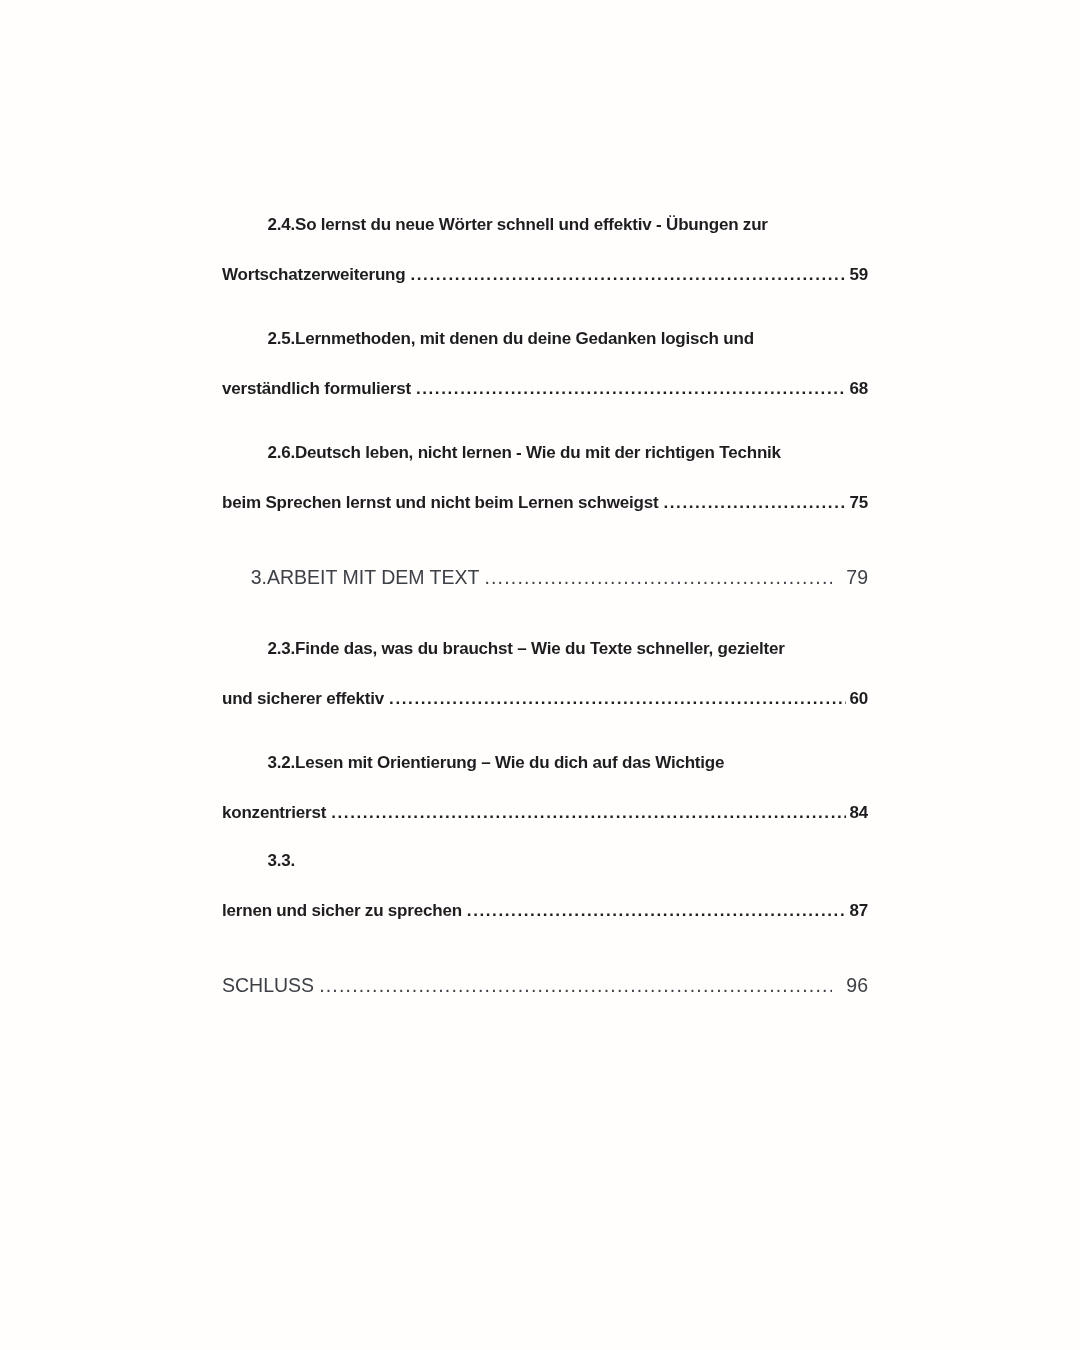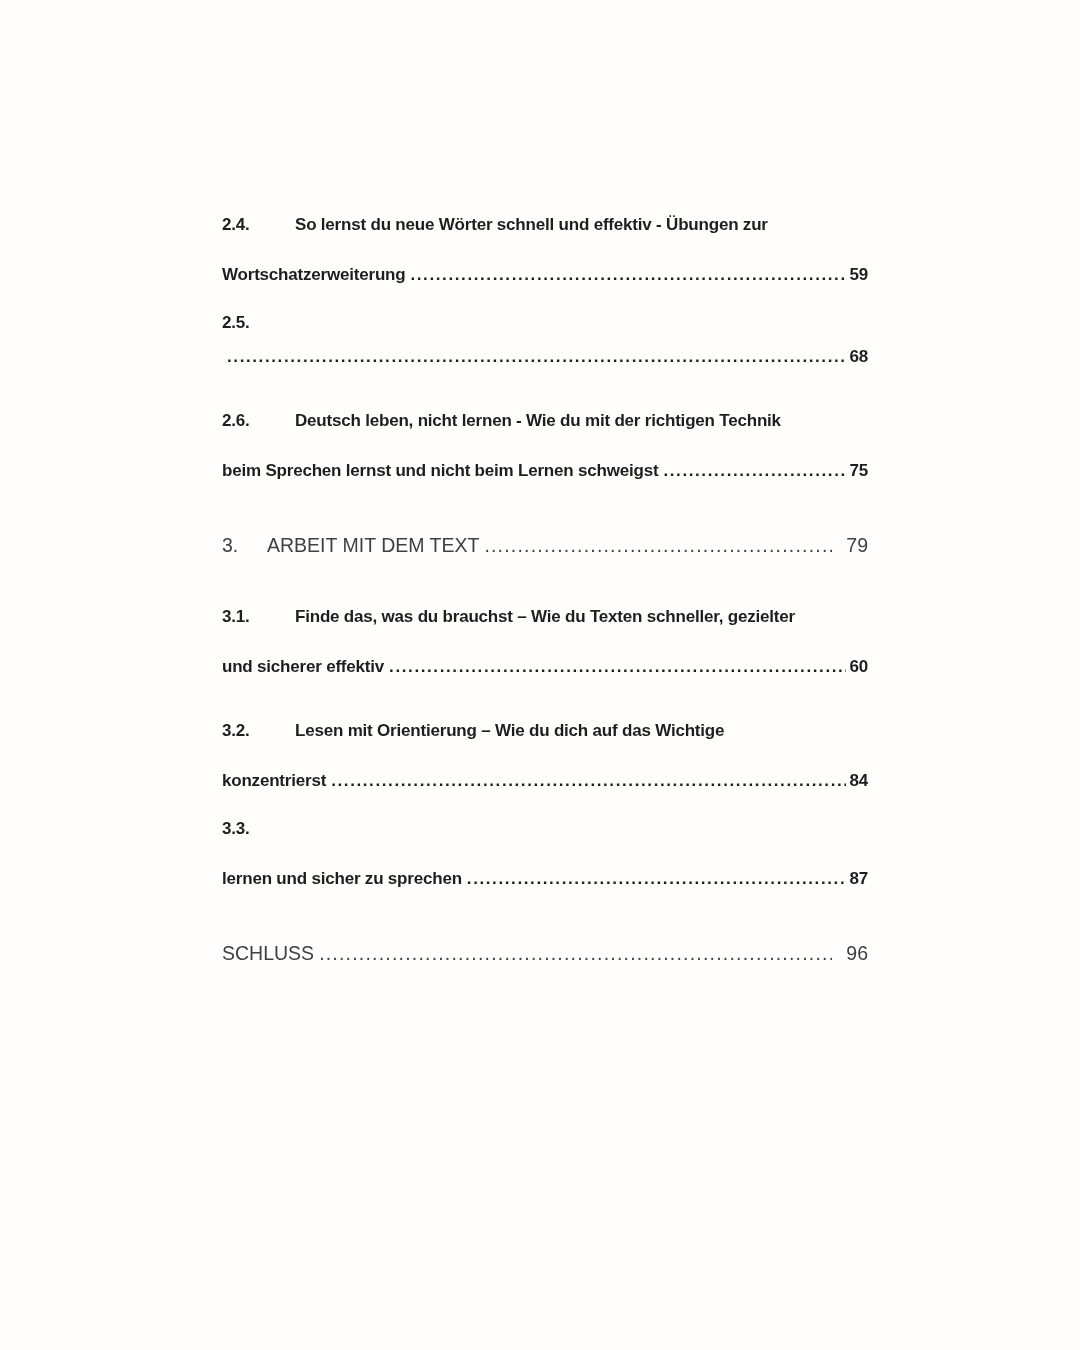--- a/index.html
+++ b/index.html
@@ -42,20 +42,21 @@
   .entry .line {
     display: flex;
     align-items: baseline;
     white-space: nowrap;
     overflow: hidden;
   }
   .num {
     flex: 0 0 auto;
     display: inline-block;
     width: 73px;
+    text-align: right;
   }
   .entry.lvl1 .num { width: 45px; }
   .num:empty { display: none; }
   .text { flex: 0 0 auto; margin-top: 16px; }
   .dots {
     flex: 1 1 auto;
     overflow: hidden;
     white-space: nowrap;
     margin-left: 5px;
     min-width: 14px;
@@ -82,22 +83,24 @@
         <div class="line">
           <span class="text">Wortschatzerweiterung</span>
           <span class="dots">................................................................................................................................................................................................................................................</span>
           <span class="pagenum">59</span>
         </div>
       </div>
 
   <div class="entry lvl2">
         <div class="line">
           <span class="num">2.5.</span>
+          <span class="text">Lernmethoden, mit denen du deine Gedanken logisch und</span>
         </div>
         <div class="line">
+          <span class="text">verständlich formulierst</span>
           <span class="dots">................................................................................................................................................................................................................................................</span>
           <span class="pagenum">68</span>
         </div>
       </div>
 
   <div class="entry lvl2">
         <div class="line">
           <span class="num">2.6.</span>
           <span class="text">Deutsch leben, nicht lernen - Wie du mit der richtigen Technik</span>
         </div>
@@ -112,22 +115,22 @@
         <div class="line">
           <span class="num">3.</span>
           <span class="text">ARBEIT MIT DEM TEXT</span>
           <span class="dots">................................................................................................................................................................................................................................................</span>
           <span class="pagenum">79</span>
         </div>
       </div>
 
   <div class="entry lvl2">
         <div class="line">
-          <span class="num">3.1.</span>
-          <span class="text">Finde das, was du brauchst – Wie du Texten schneller, gezielter</span>
+          <span class="num">2.3.</span>
+          <span class="text">Finde das, was du brauchst – Wie du Texte schneller, gezielter</span>
         </div>
         <div class="line">
           <span class="text">und sicherer effektiv</span>
           <span class="dots">................................................................................................................................................................................................................................................</span>
           <span class="pagenum">60</span>
         </div>
       </div>
 
   <div class="entry lvl2">
         <div class="line">

